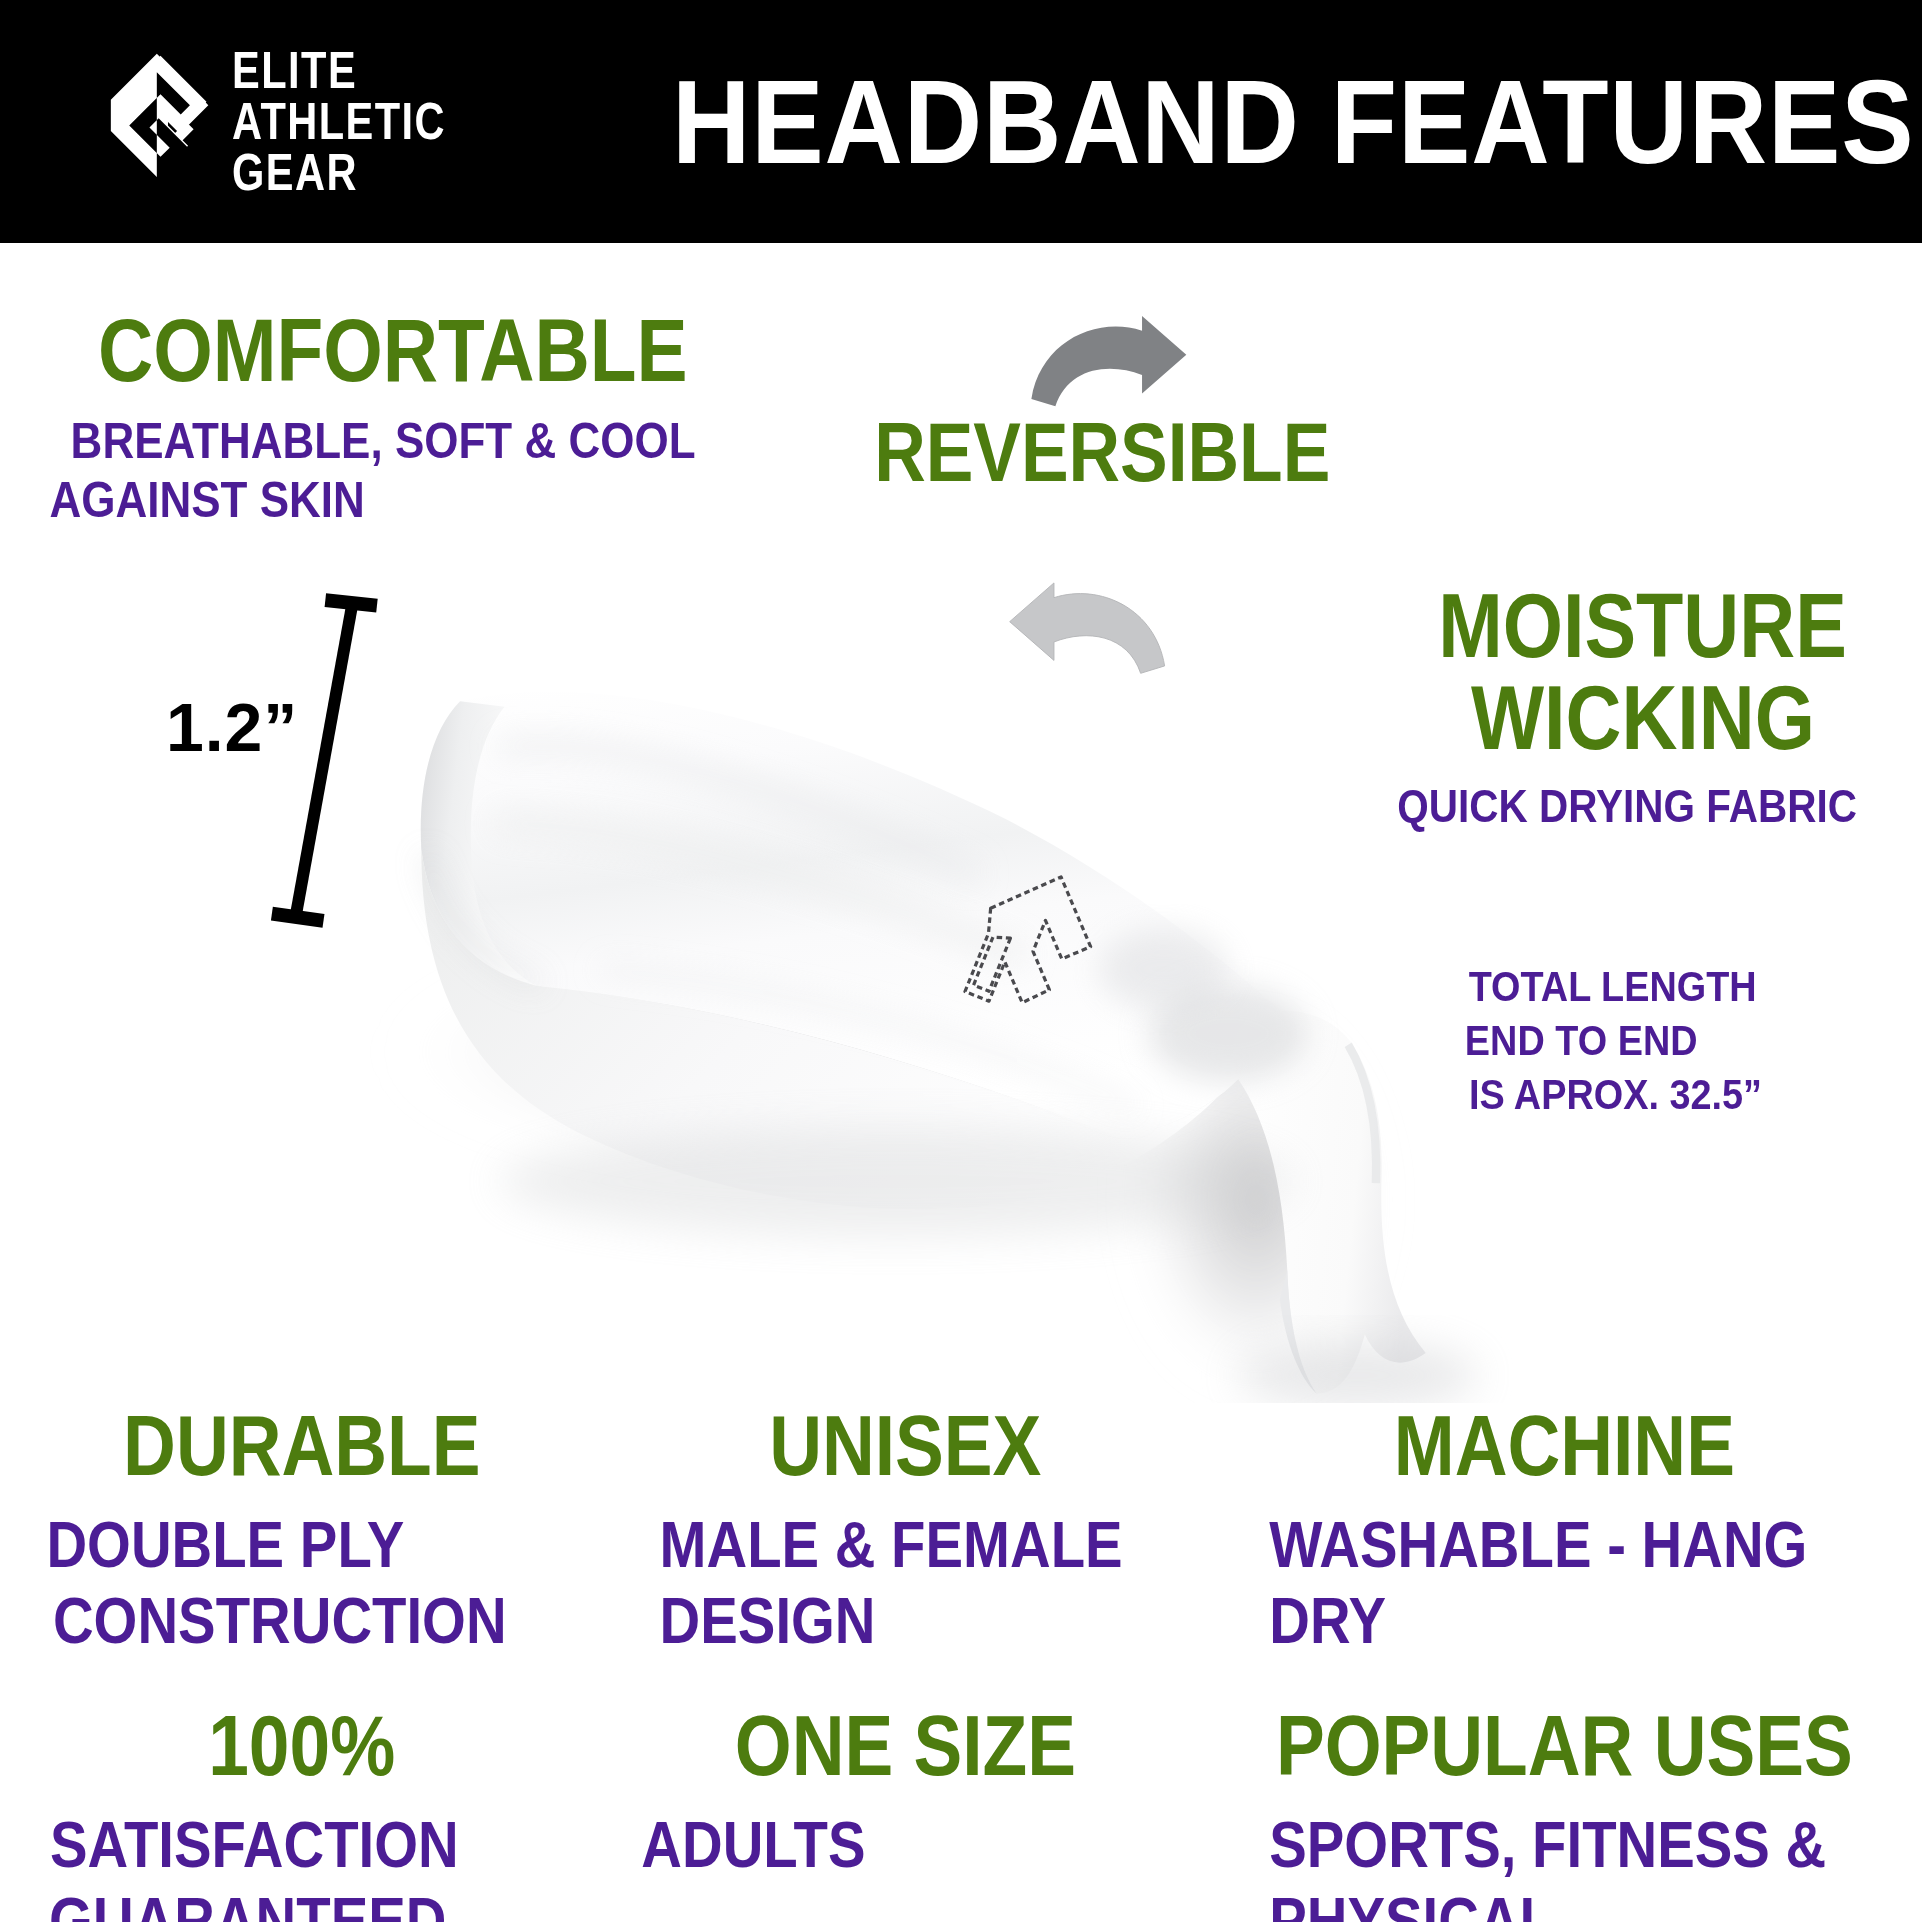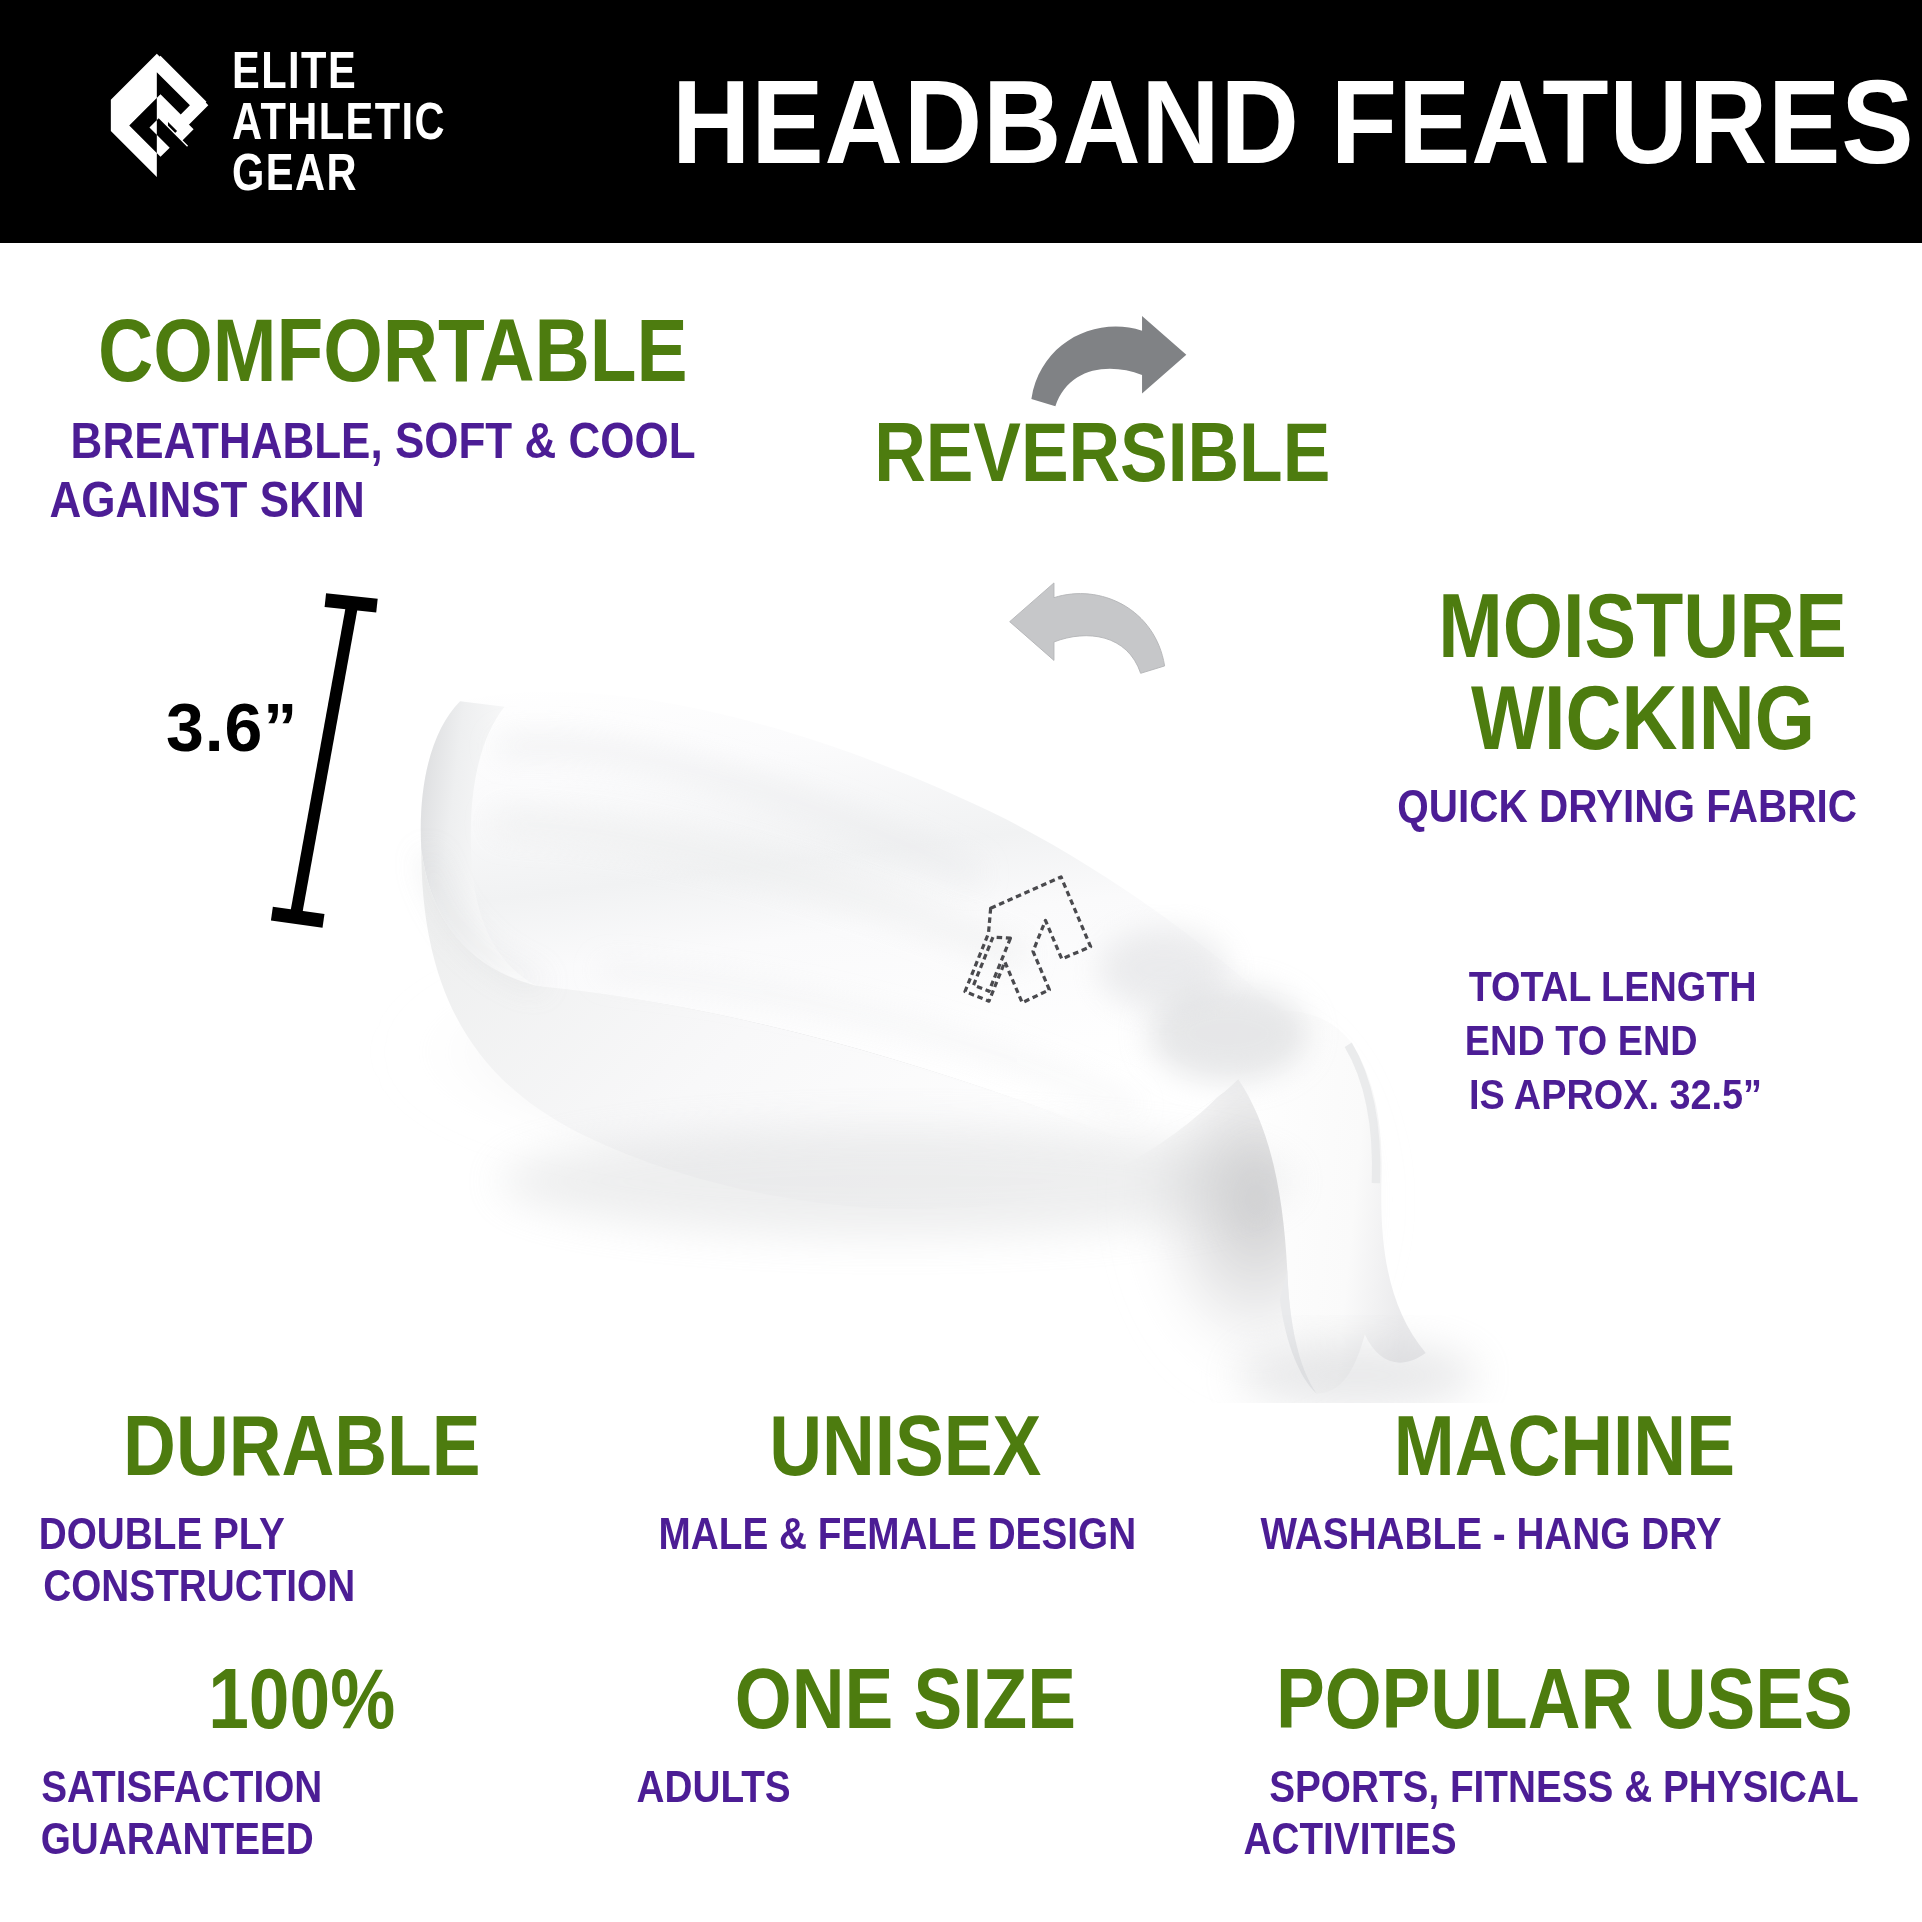--- a/index.html
+++ b/index.html
@@ -103,21 +103,21 @@
   
   .grid{
     position:absolute;left:0;top:1403px;width:1922px;
     display:grid;
     grid-template-columns:1fr 1fr 1fr;
     grid-template-rows:auto auto;
     row-gap:44px;
   }
   .cell{text-align:center;padding:0 22px;}
   .cell .feat-h{font-size:85px;}
-  .cell .feat-sub{font-size:44px;margin-top:18.5px;}
+  .cell .feat-sub{font-size:64px;margin-top:18.5px;}
   .cell.r2 .feat-h{font-size:85px;}
 </style>
 </head>
 <body>
 
 <div class="page">
 
   <div class="header">
     <div class="brand">
       <svg class="brand-mark" viewBox="0 0 112 150">
@@ -178,21 +178,21 @@
       <div><span class="cond-sub">END TO END</span></div>
       <div><span class="cond-sub">IS APROX. 32.5”</span></div>
     </div>
   </div>
 
   <svg class="dim-line" viewBox="0 0 120 370">
     <line x1="92" y1="10" x2="30" y2="352" stroke="#000" stroke-width="13"></line>
     <line x1="62" y1="10" x2="118" y2="16" stroke="#000" stroke-width="15"></line>
     <line x1="4" y1="350" x2="60" y2="358" stroke="#000" stroke-width="15"></line>
   </svg>
-  <div class="dim-label">3.6”</div>
+  <div class="dim-label">1.2”</div>
 
   <svg class="product" viewBox="0 0 1380 900">
     <defs>
       <linearGradient id="bandFace" x1="0" y1="0" x2="0.25" y2="1">
         <stop offset="0%" stop-color="#ffffff"></stop>
         <stop offset="22%" stop-color="#fbfbfc"></stop>
         <stop offset="46%" stop-color="#f1f2f3"></stop>
         <stop offset="62%" stop-color="#fafafb"></stop>
         <stop offset="100%" stop-color="#ffffff"></stop>
       </linearGradient>

